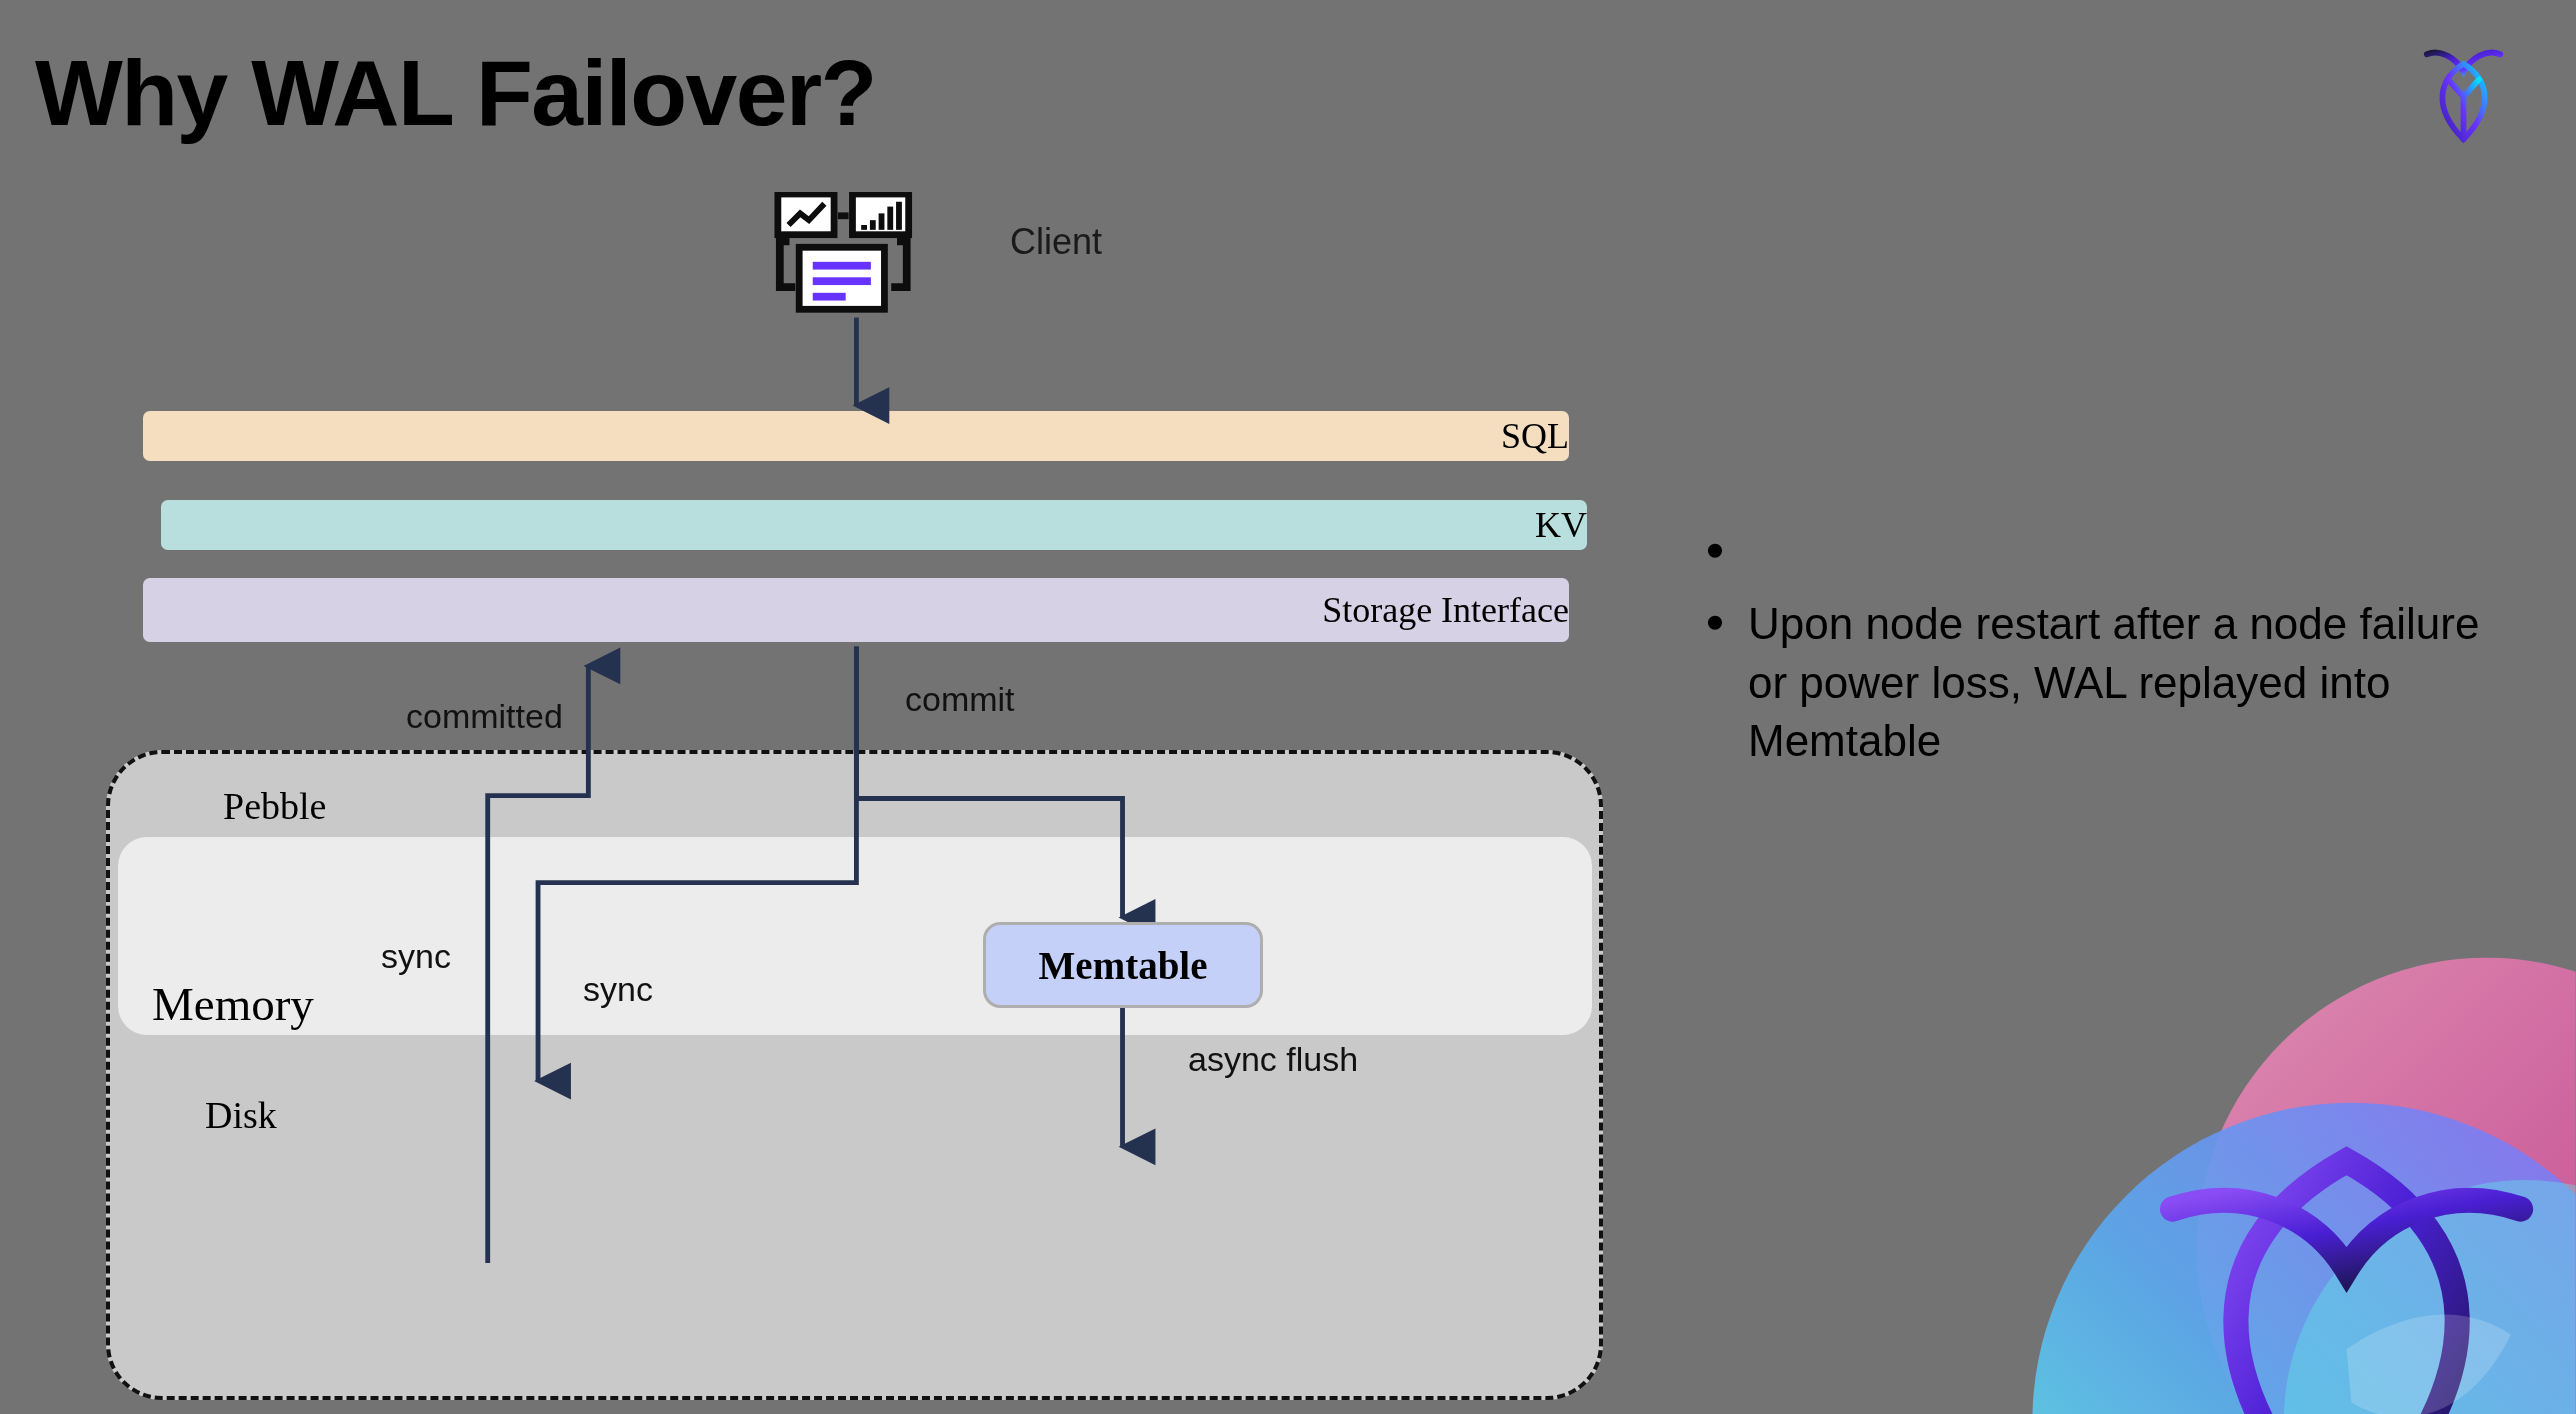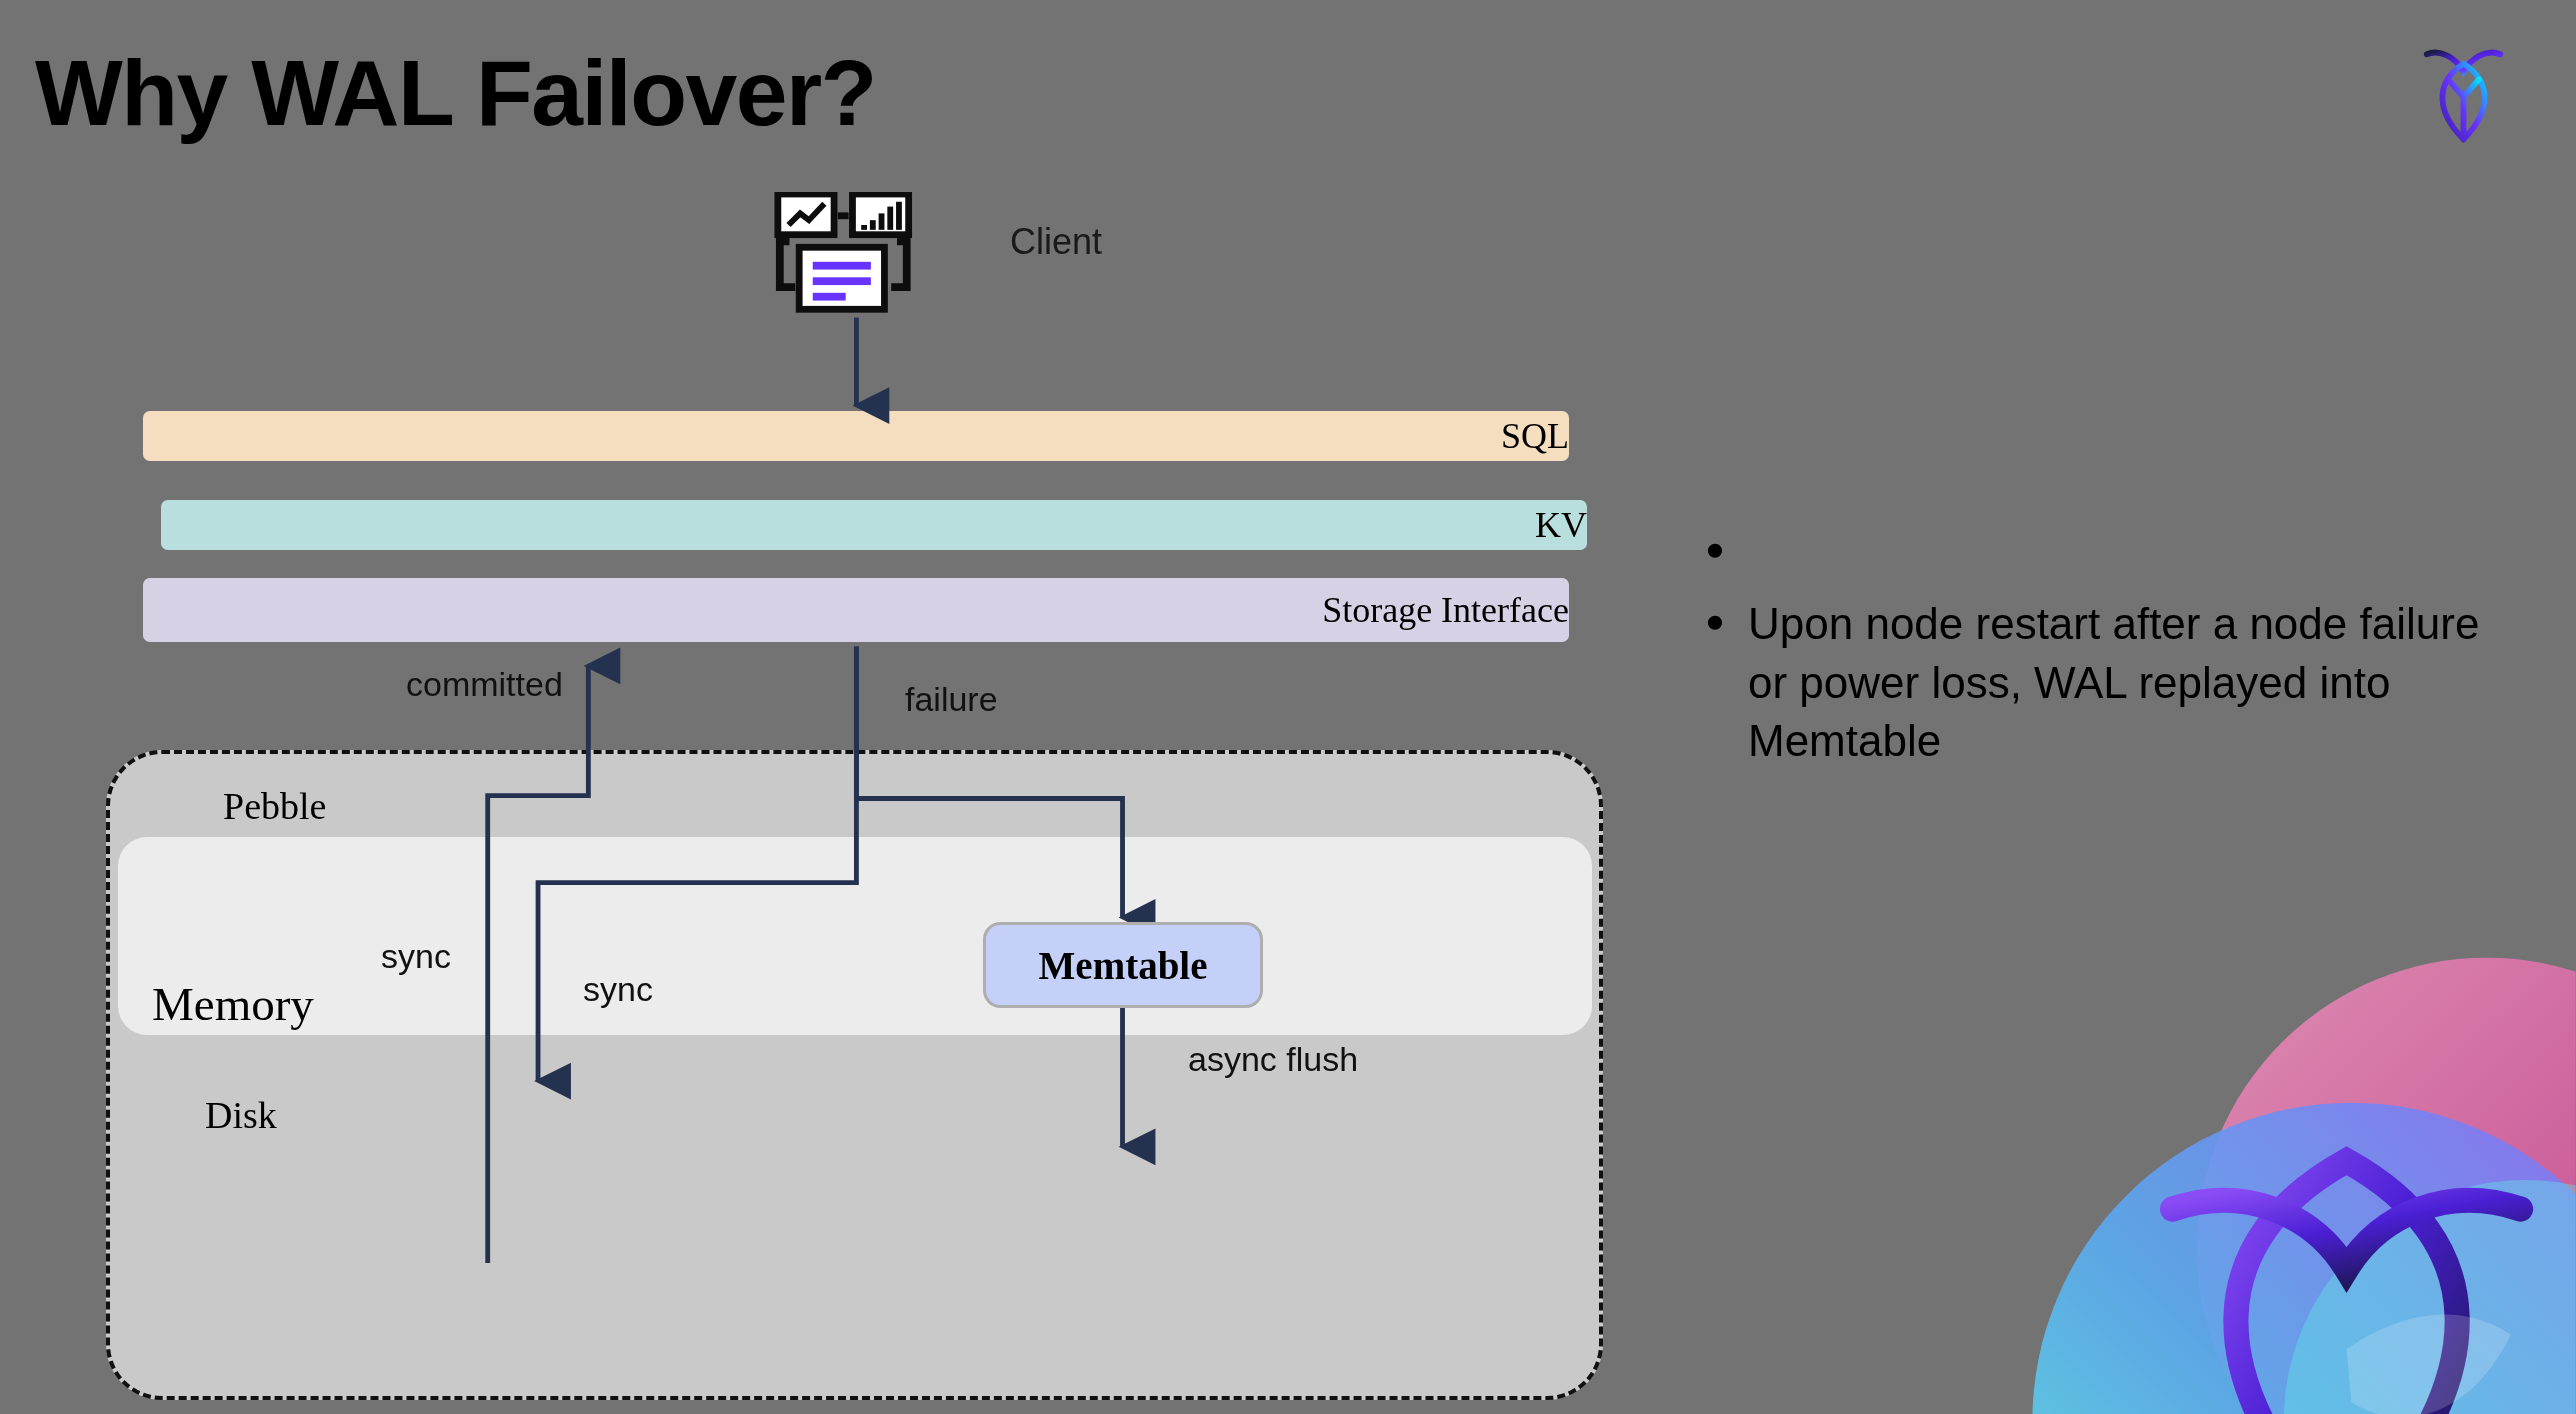--- a/index.html
+++ b/index.html
@@ -152,21 +152,21 @@
   }
 
   
   .edge-label {
     position: absolute;
     font-family: "Liberation Sans", sans-serif;
     font-size: 34px;
     color: #111111;
     white-space: nowrap;
   }
-  #lbl-committed { left: 406px; top: 665px; }
+  #lbl-committed { left: 406px; top: 697px; }
   #lbl-commit    { left: 905px; top: 680px; }
   #lbl-sync-a    { left: 381px; top: 937px; }
   #lbl-sync-b    { left: 583px; top: 970px; }
   #lbl-async     { left: 1188px; top: 1040px; }
 
   
   #arrows {
     position: absolute;
     left: 0; top: 0;
     width: 2576px; height: 1415px;
@@ -304,21 +304,21 @@
     <path d="M504 1305 L504 822 L608 822 L608 688" fill="none" stroke="#243250" stroke-width="5" stroke-linejoin="miter" marker-end="url(#ahu)"></path>
 
     <line x1="1160" y1="1022" x2="1160" y2="1185" stroke="#243250" stroke-width="5" marker-end="url(#ah)"></line>
   </svg>
 
   <div class="comp-box" id="box-memtable">
     <span>Memtable</span>
   </div>
 
   <div class="edge-label" id="lbl-committed">committed</div>
-  <div class="edge-label" id="lbl-commit">failure</div>
+  <div class="edge-label" id="lbl-commit">commit</div>
   <div class="edge-label" id="lbl-sync-a">sync</div>
   <div class="edge-label" id="lbl-sync-b">sync</div>
   <div class="edge-label" id="lbl-async">async flush</div>
 
   <div id="bullets">
     <div class="bullet-row">
       <span class="bullet-dot">●</span>
     </div>
     <div class="bullet-row">
       <span class="bullet-dot">●</span>

